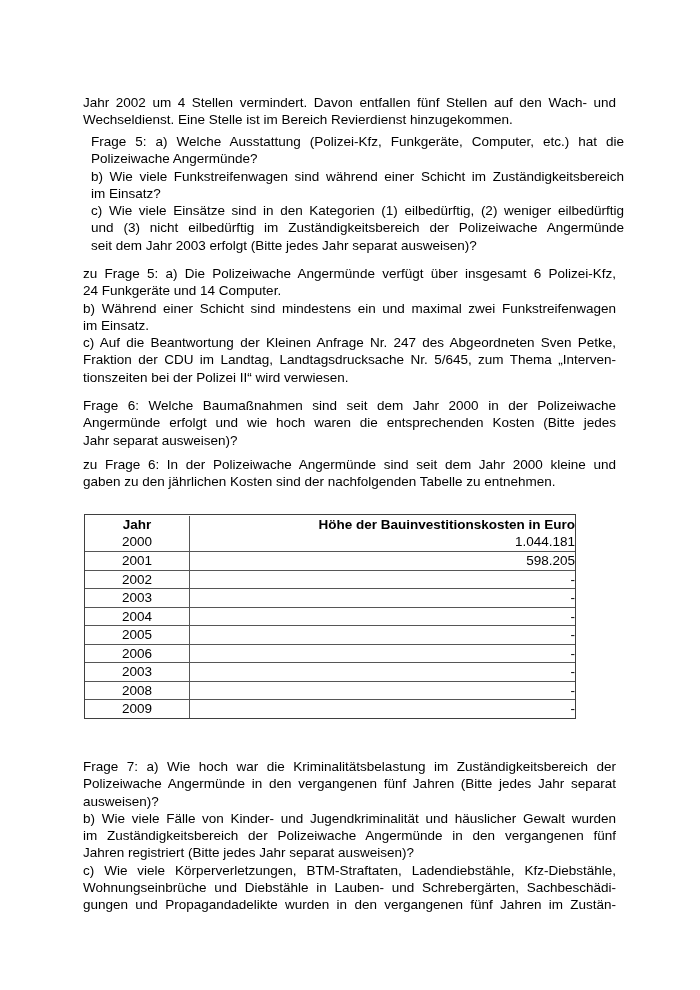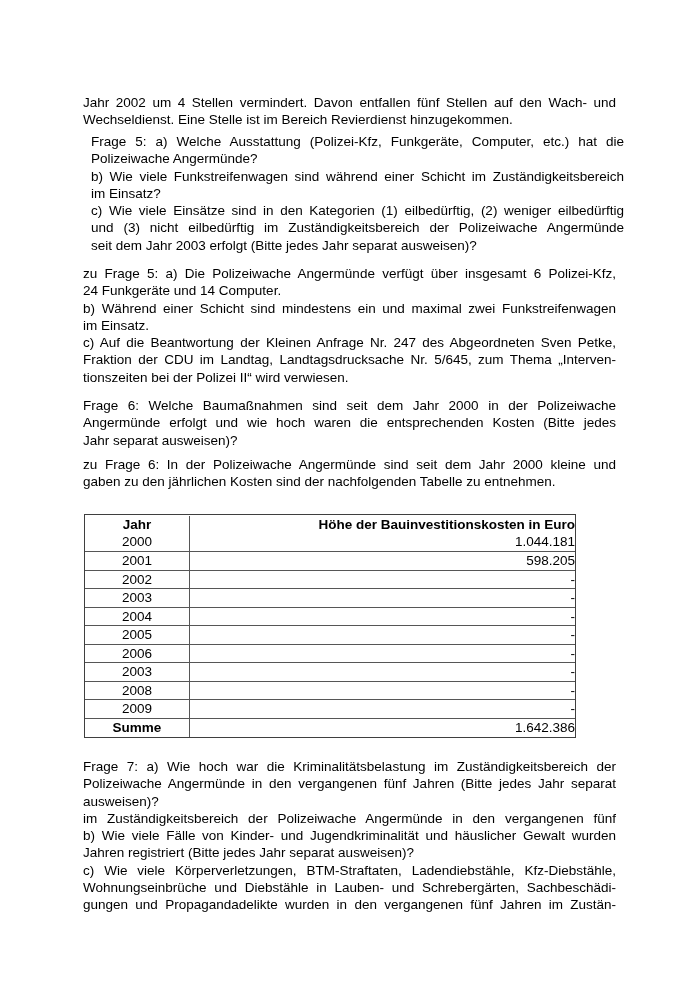--- a/index.html
+++ b/index.html
@@ -132,30 +132,26 @@
           <div class="c2" data-name="cost-cell">-</div>
         </div>
         <div class="trow body-row" data-name="table-row">
           <div class="c1" data-name="year-cell">2008</div>
           <div class="c2" data-name="cost-cell">-</div>
         </div>
         <div class="trow body-row" data-name="table-row">
           <div class="c1" data-name="year-cell">2009</div>
           <div class="c2" data-name="cost-cell">-</div>
         </div>
-        <div class="trow sum-row" data-name="table-sum-row">
-          <div class="c1 bold" data-name="sum-label-cell">Summe</div>
-          <div class="c2" data-name="sum-value-cell">1.642.386</div>
-        </div>
       </div>
       <div class="para" data-name="para-frage-7">
         <div class="line just" data-name="text-line">Frage 7: a) Wie hoch war die Kriminalitätsbelastung im Zuständigkeitsbereich der</div>
         <div class="line just" data-name="text-line">Polizeiwache Angermünde in den vergangenen fünf Jahren (Bitte jedes Jahr separat</div>
         <div class="line" data-name="text-line">ausweisen)?</div>
+        <div class="line just" data-name="text-line">b) Wie viele Fälle von Kinder- und Jugendkriminalität und häuslicher Gewalt wurden</div>
         <div class="line just" data-name="text-line">im Zuständigkeitsbereich der Polizeiwache Angermünde in den vergangenen fünf</div>
-        <div class="line just" data-name="text-line">b) Wie viele Fälle von Kinder- und Jugendkriminalität und häuslicher Gewalt wurden</div>
         <div class="line" data-name="text-line">Jahren registriert (Bitte jedes Jahr separat ausweisen)?</div>
         <div class="line just" data-name="text-line">c) Wie viele Körperverletzungen, BTM-Straftaten, Ladendiebstähle, Kfz-Diebstähle,</div>
         <div class="line just" data-name="text-line">Wohnungseinbrüche und Diebstähle in Lauben- und Schrebergärten, Sachbeschädi-</div>
         <div class="line just" data-name="text-line">gungen und Propagandadelikte wurden in den vergangenen fünf Jahren im Zustän-</div>
       </div>
     </div>
 </div>
 
 </body></html>

